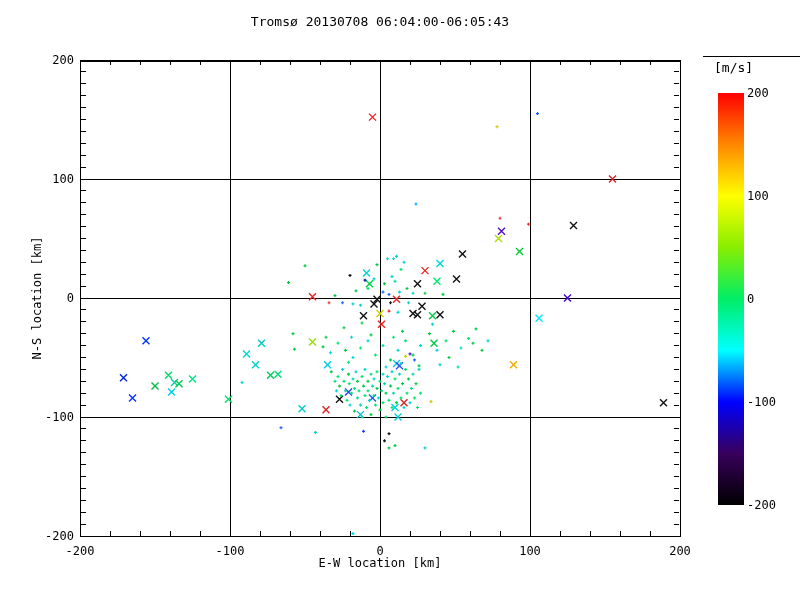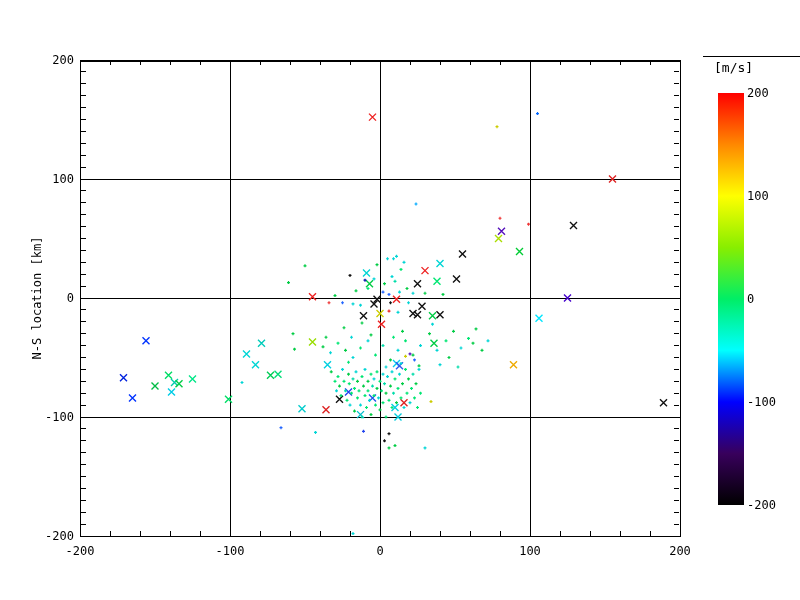--- a/index.html
+++ b/index.html
@@ -18,20 +18,21 @@
   #colorbar{left:718px;top:93px;width:26px;height:412px;}
   #colorbar-label{left:714px;top:60px;font-size:13px;}
   .cb-tick-label{left:747px;font-size:12px;line-height:14px;}
   #top-right-rule{left:703px;top:56px;width:97px;height:1px;background:#000;}
   #scatter{left:0;top:0;pointer-events:none;}
 </style>
 </head>
 <body>
 
 <div id="fig">
+  <div class="abs title-line" style="top:15px">Tromsø 20130708 06:04:00-06:05:43</div>
 
   <div class="abs" id="plot-box"></div>
   <div class="abs" id="grid-layer">
       <div class="abs gridline-v" style="left: 229.5px;"></div>
       <div class="abs gridline-h" style="top: 416.5px;"></div>
       <div class="abs gridline-v" style="left: 379.5px;"></div>
       <div class="abs gridline-h" style="top: 297.5px;"></div>
       <div class="abs gridline-v" style="left: 529.5px;"></div>
       <div class="abs gridline-h" style="top: 178.5px;"></div>
       <div class="abs tick" style="left: 109.5px; top: 60px; width: 1px; height: 5px;"></div>
@@ -369,20 +370,21 @@
       <path d="M-1.5 0 H1.5 M0 -1.5 V1.5" transform="translate(410,402.72)" stroke="#00d5d5" stroke-width="1.2" fill="none"></path>
       <path d="M-1.5 0 H1.5 M0 -1.5 V1.5" transform="translate(411.5,388.44)" stroke="#00e673" stroke-width="1.2" fill="none"></path>
       <path d="M-1.5 0 H1.5 M0 -1.5 V1.5" transform="translate(413,374.16)" stroke="#00ddaa" stroke-width="1.2" fill="none"></path>
       <path d="M-1.5 0 H1.5 M0 -1.5 V1.5" transform="translate(414.5,397.96)" stroke="#00e673" stroke-width="1.2" fill="none"></path>
       <path d="M-1.5 0 H1.5 M0 -1.5 V1.5" transform="translate(416,383.68)" stroke="#00cc44" stroke-width="1.2" fill="none"></path>
       <path d="M-1.5 0 H1.5 M0 -1.5 V1.5" transform="translate(417.5,407.48)" stroke="#00e673" stroke-width="1.2" fill="none"></path>
       <path d="M-1.5 0 H1.5 M0 -1.5 V1.5" transform="translate(419,369.4)" stroke="#00d5d5" stroke-width="1.2" fill="none"></path>
       <path d="M-1.5 0 H1.5 M0 -1.5 V1.5" transform="translate(420.5,393.2)" stroke="#00e673" stroke-width="1.2" fill="none"></path>
     </svg>
 
+  <div class="abs" id="x-axis-title">E-W location [km]</div>
   <div class="abs" id="y-axis-title">N-S location [km]</div>
 
   <div class="abs" id="top-right-rule"></div>
   <div class="abs" id="colorbar-label">[m/s]</div>
   <div class="abs" id="colorbar" style="background: linear-gradient(rgb(255, 0, 0) 0%, rgb(255, 136, 0) 12.5%, rgb(255, 255, 0) 25%, rgb(136, 238, 0) 37.5%, rgb(0, 238, 102) 50%, rgb(0, 255, 255) 62.5%, rgb(0, 0, 255) 75%, rgb(56, 0, 92) 87.5%, rgb(0, 0, 0) 100%);"></div>
   <div class="abs" id="colorbar-ticks">
       <div class="abs cb-tick-label" style="top: 86px;">200</div>
       <div class="abs cb-tick-label" style="top: 189px;">100</div>
       <div class="abs cb-tick-label" style="top: 292px;">0</div>
       <div class="abs cb-tick-label" style="top: 395px;">-100</div>

